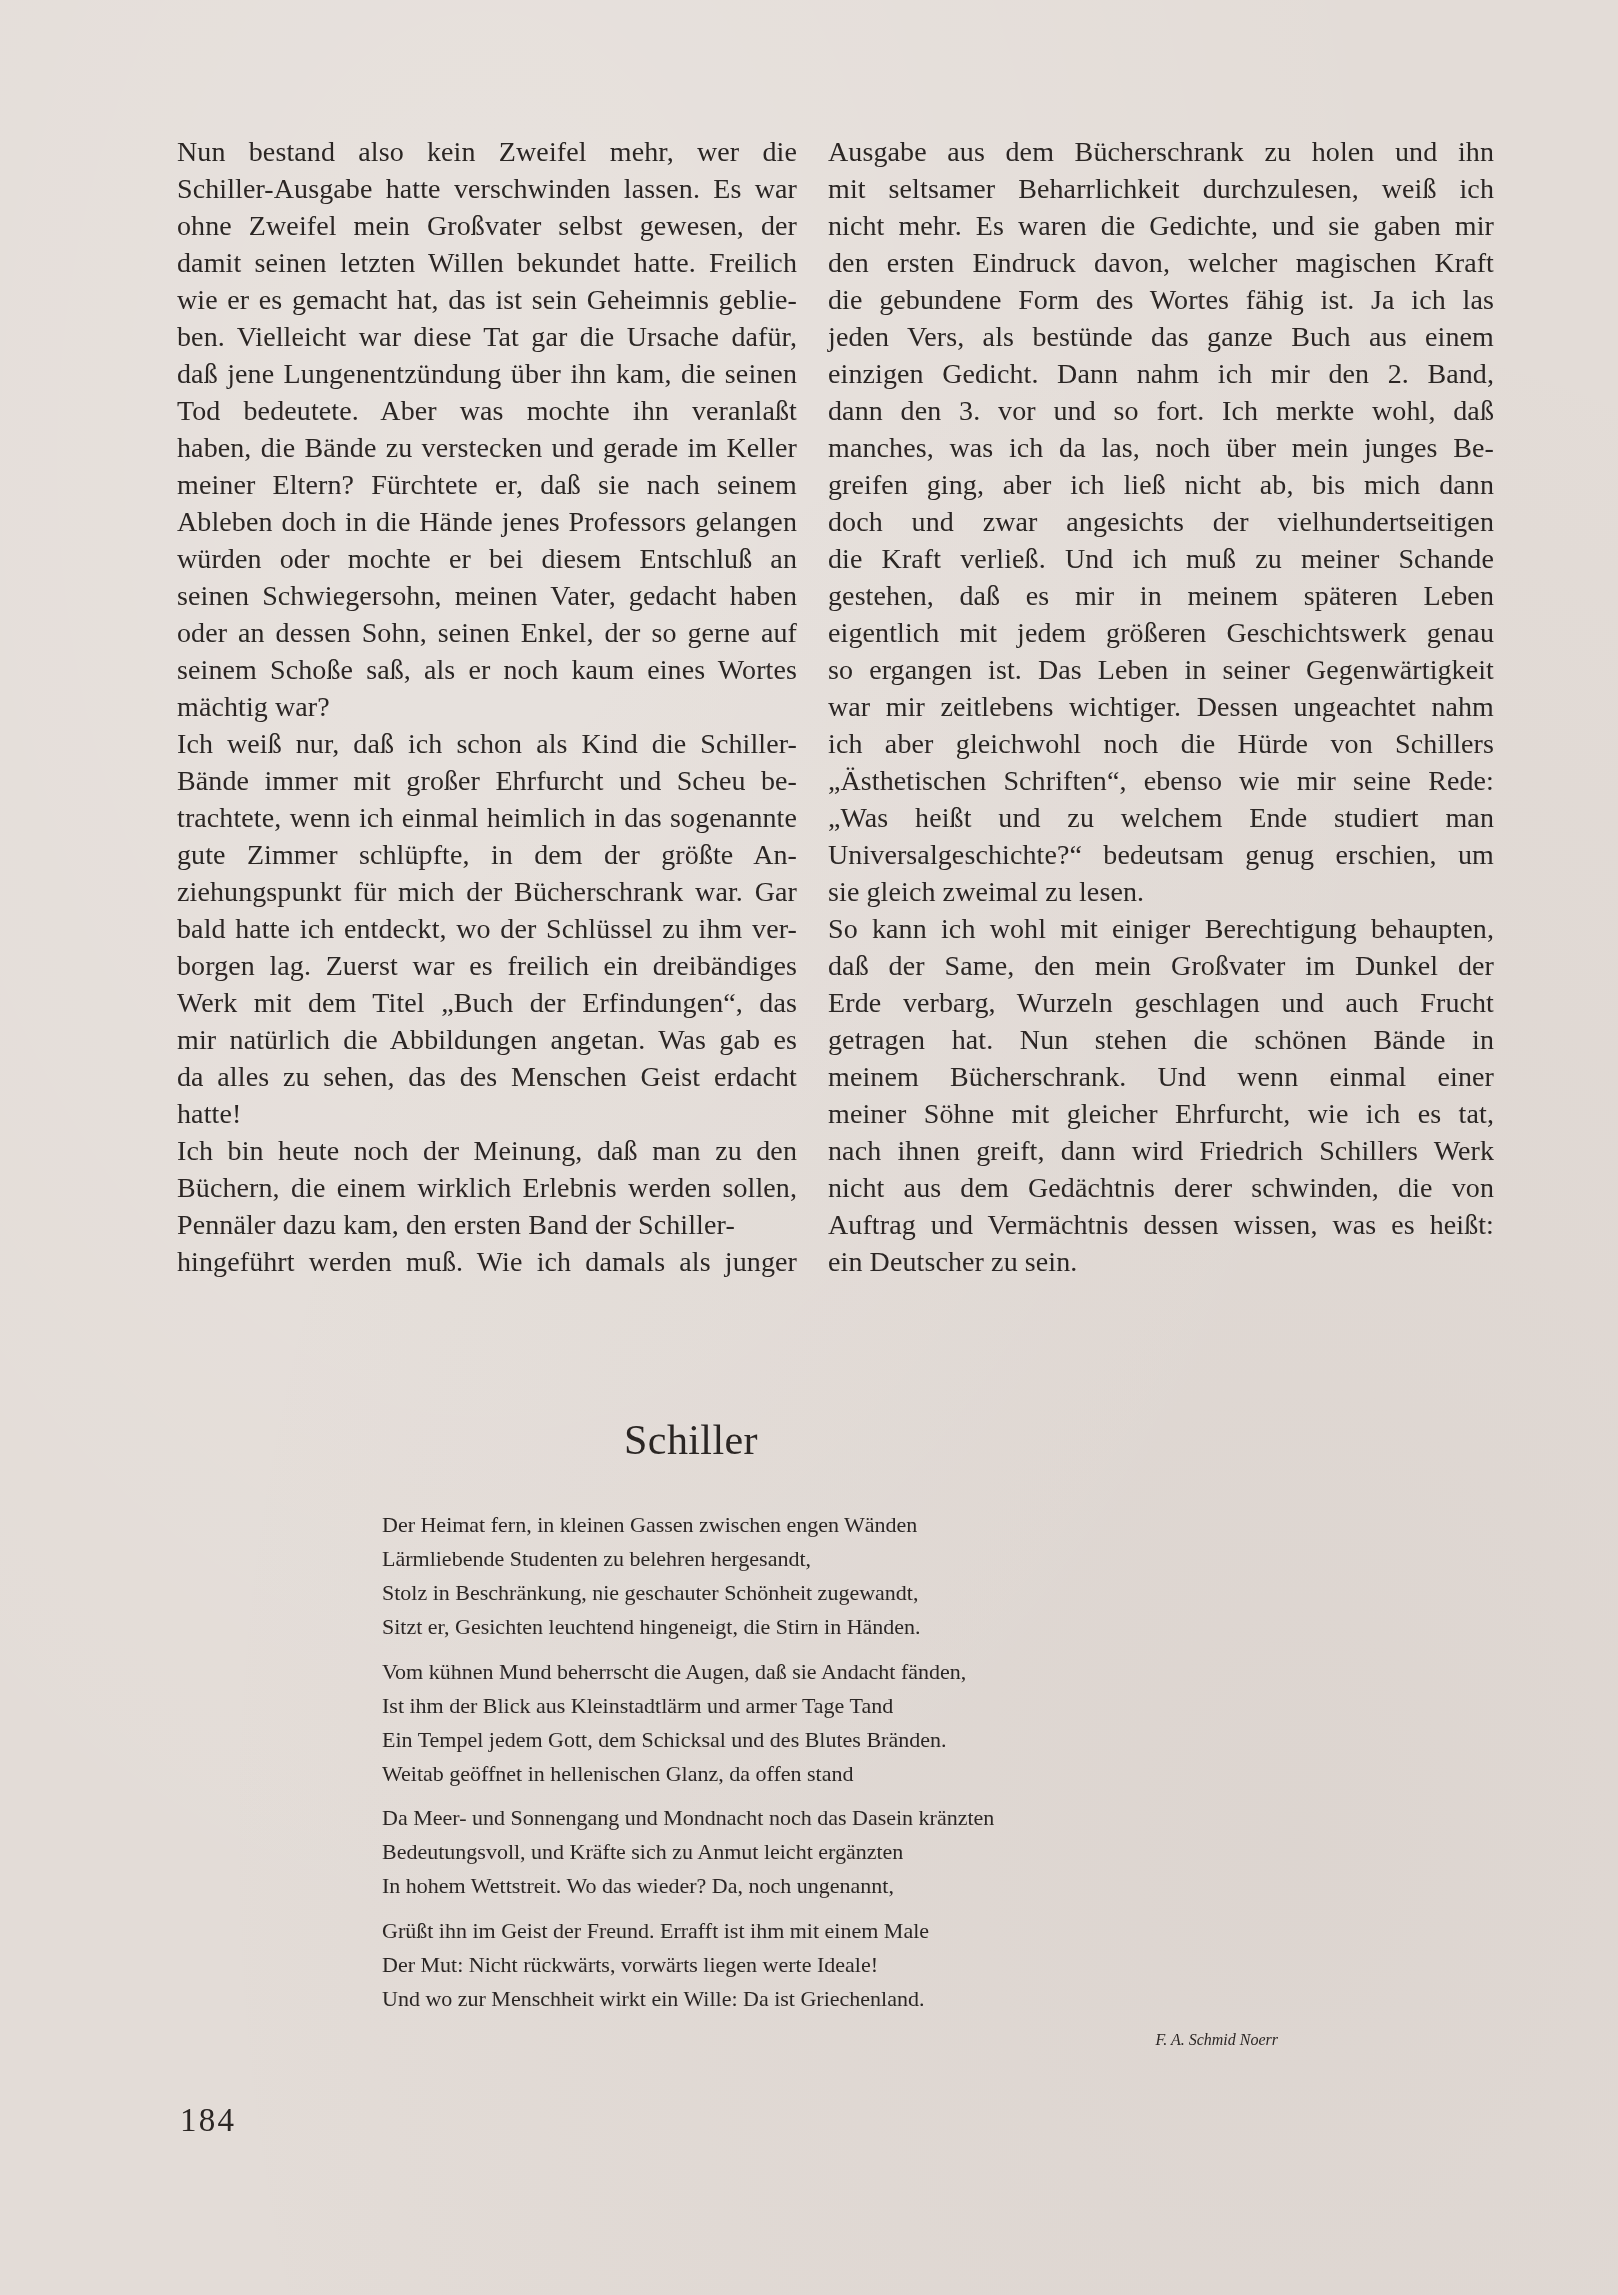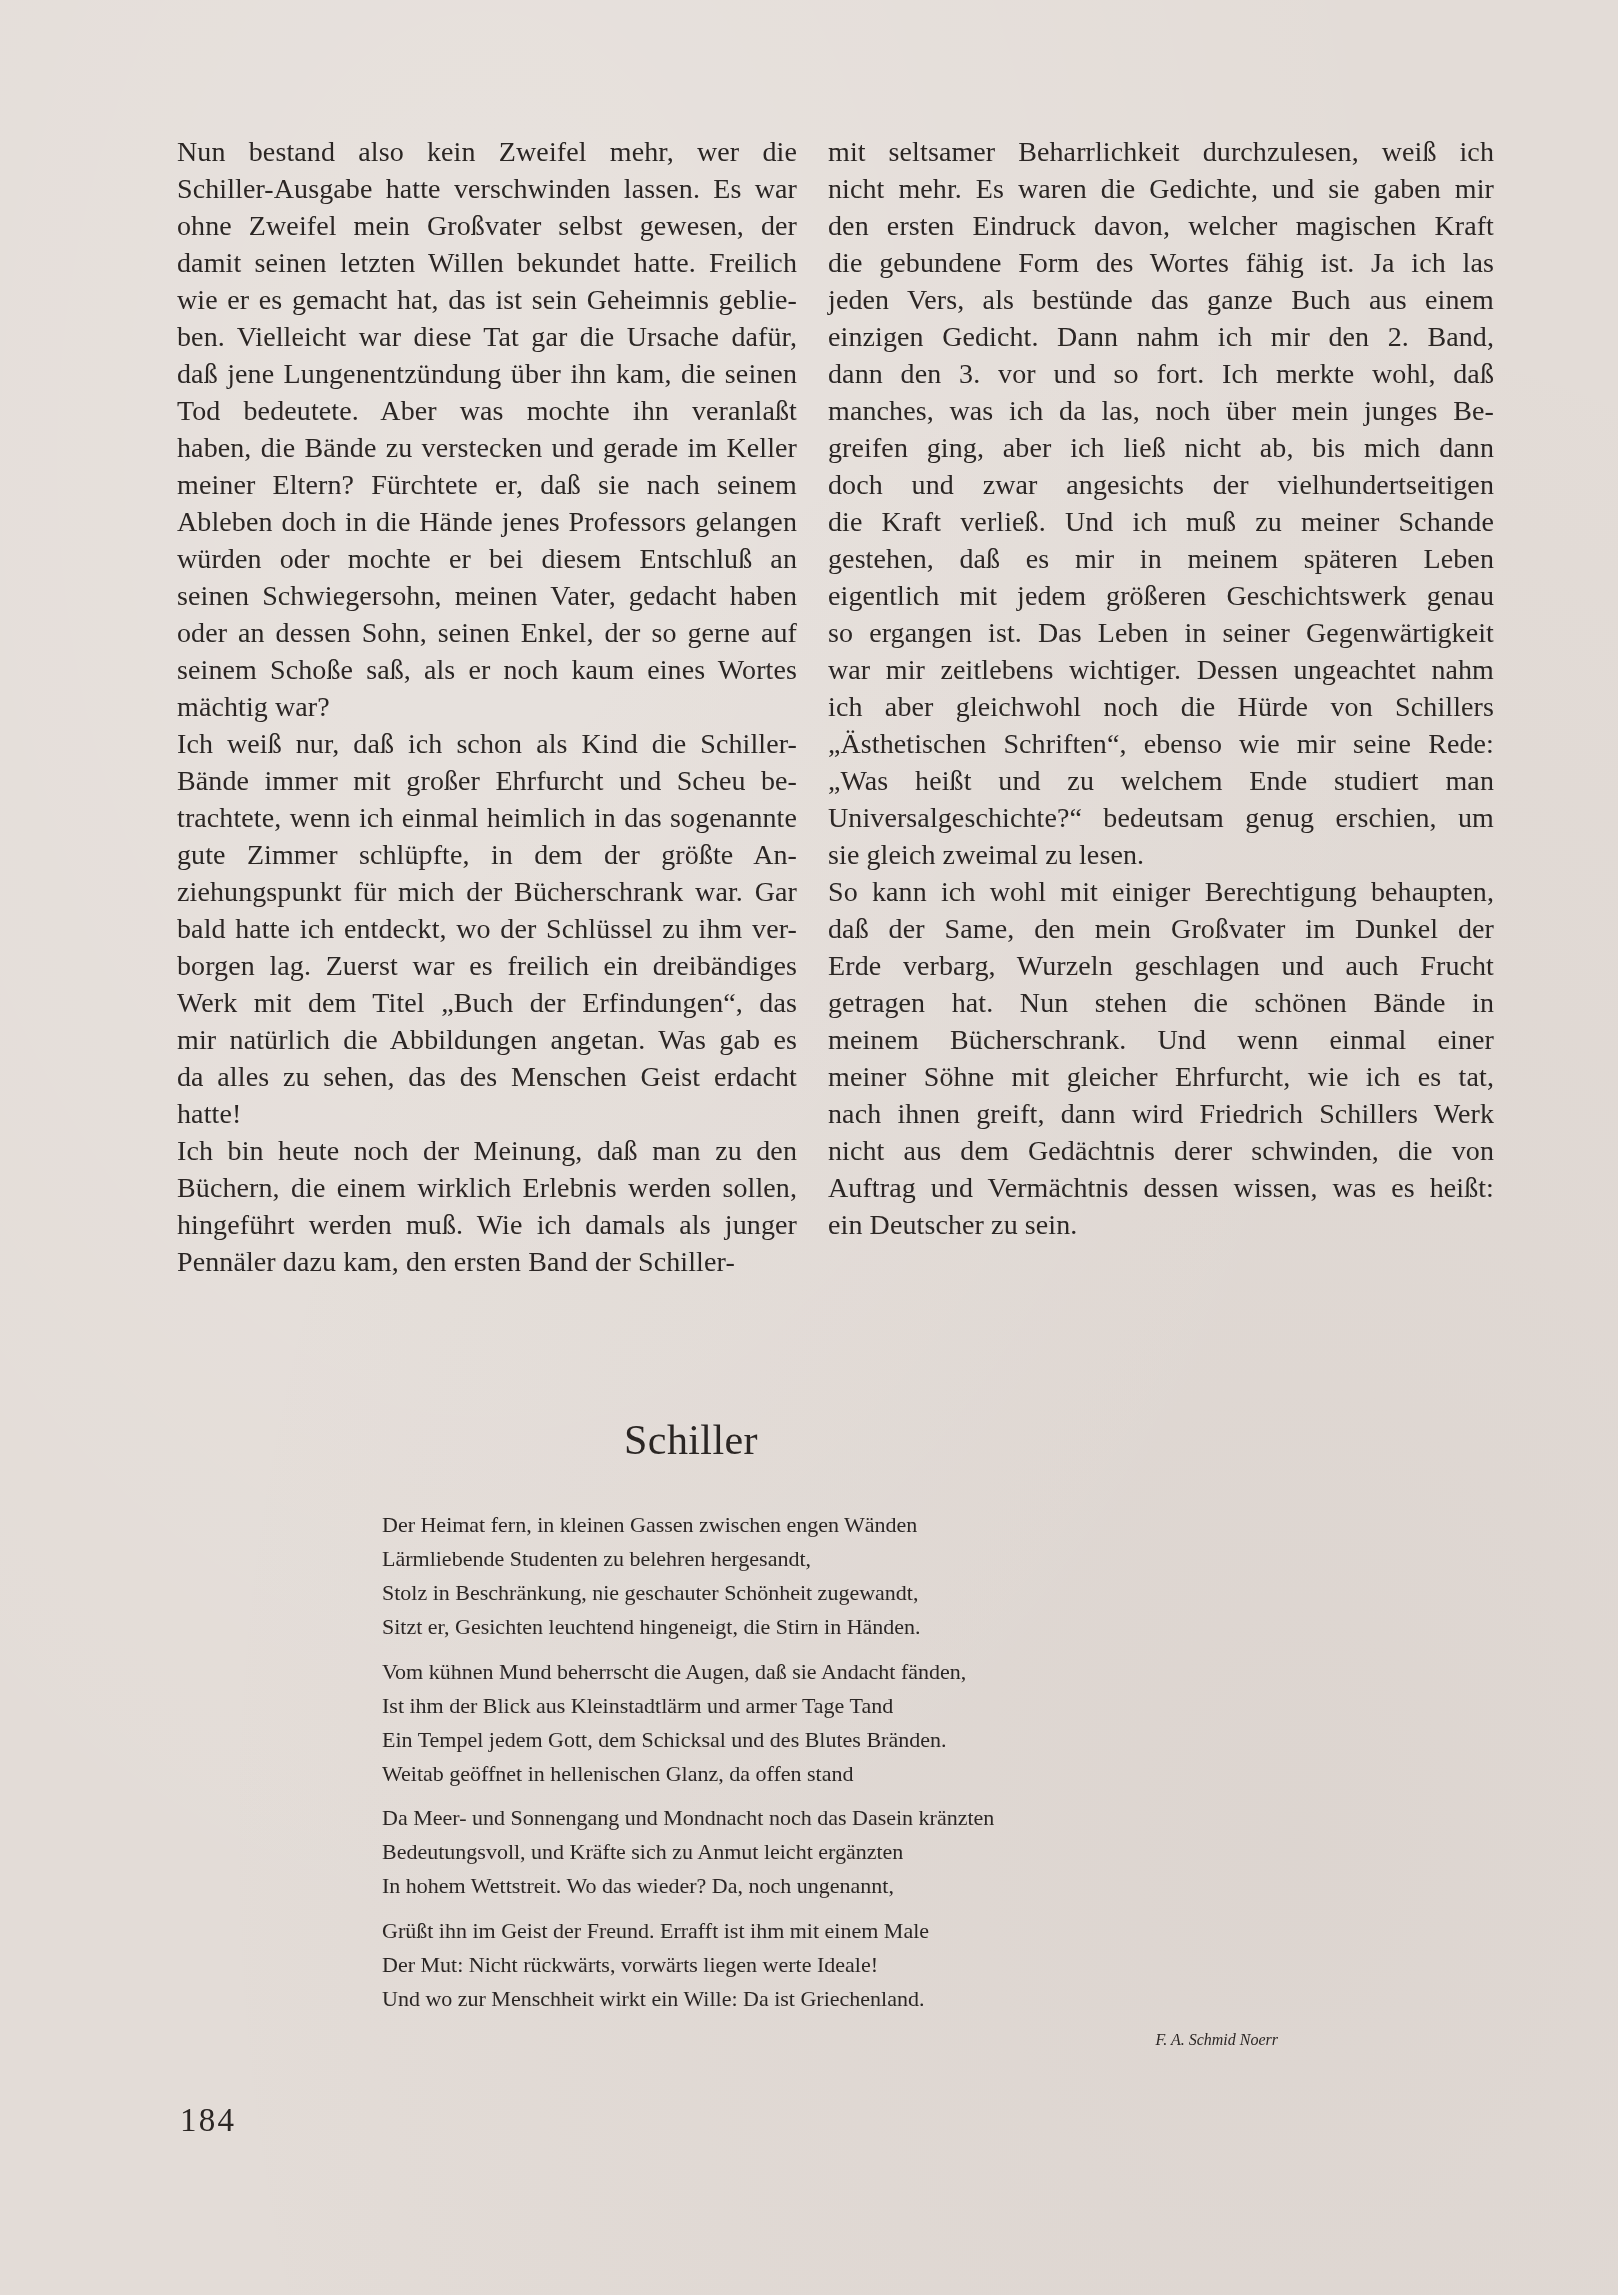--- a/index.html
+++ b/index.html
@@ -77,24 +77,25 @@
     <span class="line">gute Zimmer schlüpfte, in dem der größte An-</span>
     <span class="line">ziehungspunkt für mich der Bücherschrank war. Gar</span>
     <span class="line">bald hatte ich entdeckt, wo der Schlüssel zu ihm ver-</span>
     <span class="line">borgen lag. Zuerst war es freilich ein dreibändiges</span>
     <span class="line">Werk mit dem Titel „Buch der Erfindungen“, das</span>
     <span class="line">mir natürlich die Abbildungen angetan. Was gab es</span>
     <span class="line">da alles zu sehen, das des Menschen Geist erdacht</span>
     <span class="line last">hatte!</span>
     <span class="line">Ich bin heute noch der Meinung, daß man zu den</span>
     <span class="line">Büchern, die einem wirklich Erlebnis werden sollen,</span>
+    <span class="line last">Pennäler dazu kam, den ersten Band der Schiller-</span>
     <span class="line">hingeführt werden muß. Wie ich damals als junger</span>
-    <span class="line last">Pennäler dazu kam, den ersten Band der Schiller-</span>
   </div>
 <div class="column col-right" id="col-right">
+    <span class="line">Ausgabe aus dem Bücherschrank zu holen und ihn</span>
     <span class="line">mit seltsamer Beharrlichkeit durchzulesen, weiß ich</span>
     <span class="line">nicht mehr. Es waren die Gedichte, und sie gaben mir</span>
     <span class="line">den ersten Eindruck davon, welcher magischen Kraft</span>
     <span class="line">die gebundene Form des Wortes fähig ist. Ja ich las</span>
     <span class="line">jeden Vers, als bestünde das ganze Buch aus einem</span>
     <span class="line">einzigen Gedicht. Dann nahm ich mir den 2. Band,</span>
     <span class="line">dann den 3. vor und so fort. Ich merkte wohl, daß</span>
     <span class="line">manches, was ich da las, noch über mein junges Be-</span>
     <span class="line">greifen ging, aber ich ließ nicht ab, bis mich dann</span>
     <span class="line">doch und zwar angesichts der vielhundertseitigen</span>

